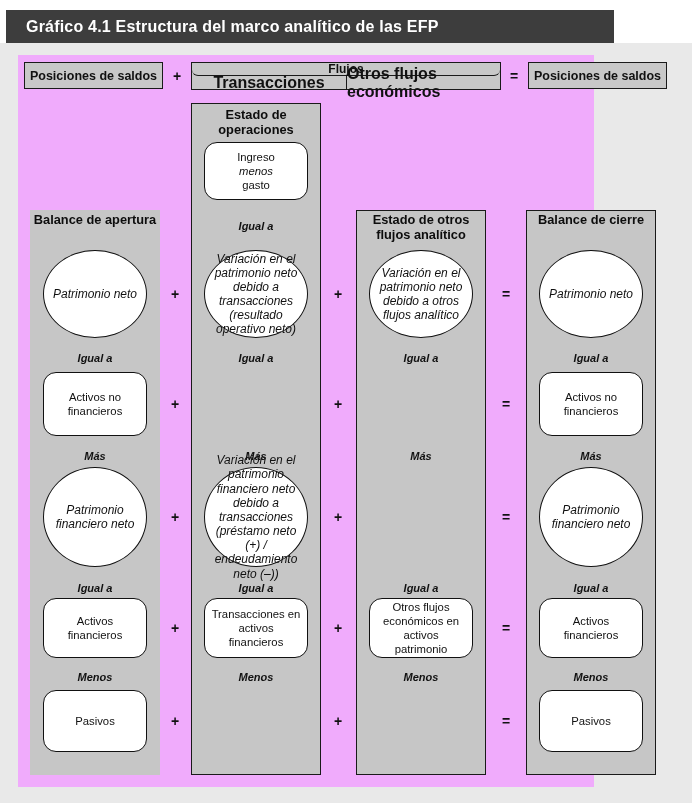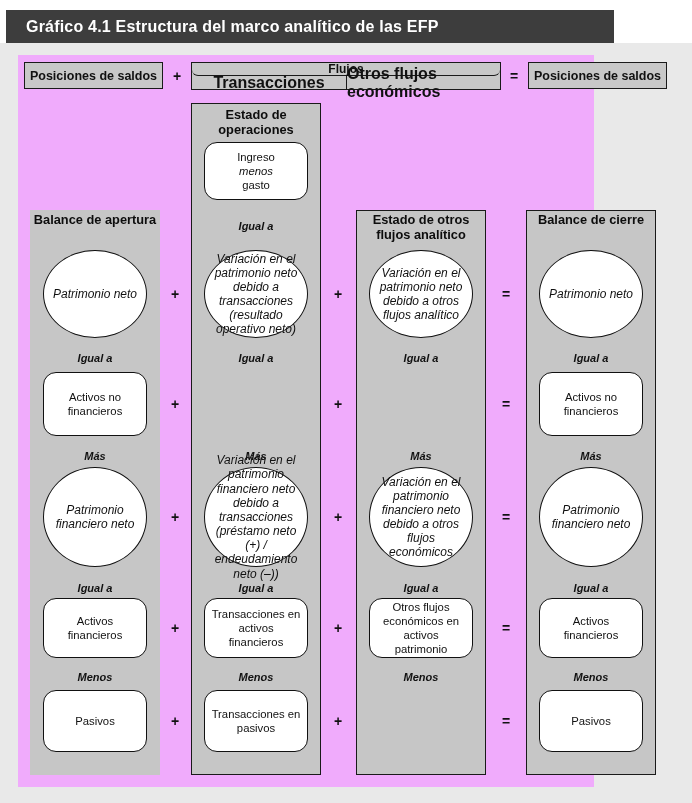--- a/index.html
+++ b/index.html
@@ -127,40 +127,38 @@
     <div class="node-box" style="left:25px;top:317px;height:64px">Activos no financieros</div>
     <div class="node-box" style="left:521px;top:317px;height:64px">Activos no financieros</div>
 
     <div class="conn-label" style="left:12px;top:395px">Más</div>
     <div class="conn-label" style="left:173px;top:395px">Más</div>
     <div class="conn-label" style="left:338px;top:395px">Más</div>
     <div class="conn-label" style="left:508px;top:395px">Más</div>
 
     <div class="node-circle" style="left:25px;top:412px;height:100px">Patrimonio financiero neto</div>
     <div class="node-circle" style="left:186px;top:412px;height:100px;font-size:12px">Variación en el patrimonio financiero neto debido a transacciones (préstamo neto (+) / endeudamiento neto (–))</div>
-    <div class="node-circle" style="left:351px;top:412px;height:100px">Variación en el patrimonio financiero neto debido a otros flujos económicos</div>
     <div class="node-circle" style="left:521px;top:412px;height:100px">Patrimonio financiero neto</div>
 
     <div class="conn-label" style="left:12px;top:527px">Igual a</div>
     <div class="conn-label" style="left:173px;top:527px">Igual a</div>
     <div class="conn-label" style="left:338px;top:527px">Igual a</div>
     <div class="conn-label" style="left:508px;top:527px">Igual a</div>
 
     <div class="node-box" style="left:25px;top:543px;height:60px">Activos financieros</div>
     <div class="node-box" style="left:186px;top:543px;height:60px">Transacciones en activos financieros</div>
     <div class="node-box" style="left:351px;top:543px;height:60px">Otros flujos económicos en activos patrimonio</div>
     <div class="node-box" style="left:521px;top:543px;height:60px">Activos financieros</div>
 
     <div class="conn-label" style="left:12px;top:616px">Menos</div>
     <div class="conn-label" style="left:173px;top:616px">Menos</div>
     <div class="conn-label" style="left:338px;top:616px">Menos</div>
     <div class="conn-label" style="left:508px;top:616px">Menos</div>
 
     <div class="node-box" style="left:25px;top:635px;height:62px">Pasivos</div>
-    <div class="node-box" style="left:186px;top:635px;height:62px">Transacciones en pasivos</div>
     <div class="node-box" style="left:521px;top:635px;height:62px">Pasivos</div>
 
     <span class="op" style="left:157px;top:239px">+</span>
     <span class="op" style="left:157px;top:349px">+</span>
     <span class="op" style="left:157px;top:462px">+</span>
     <span class="op" style="left:157px;top:573px">+</span>
     <span class="op" style="left:157px;top:666px">+</span>
 
     <span class="op" style="left:320px;top:239px">+</span>
     <span class="op" style="left:320px;top:349px">+</span>

